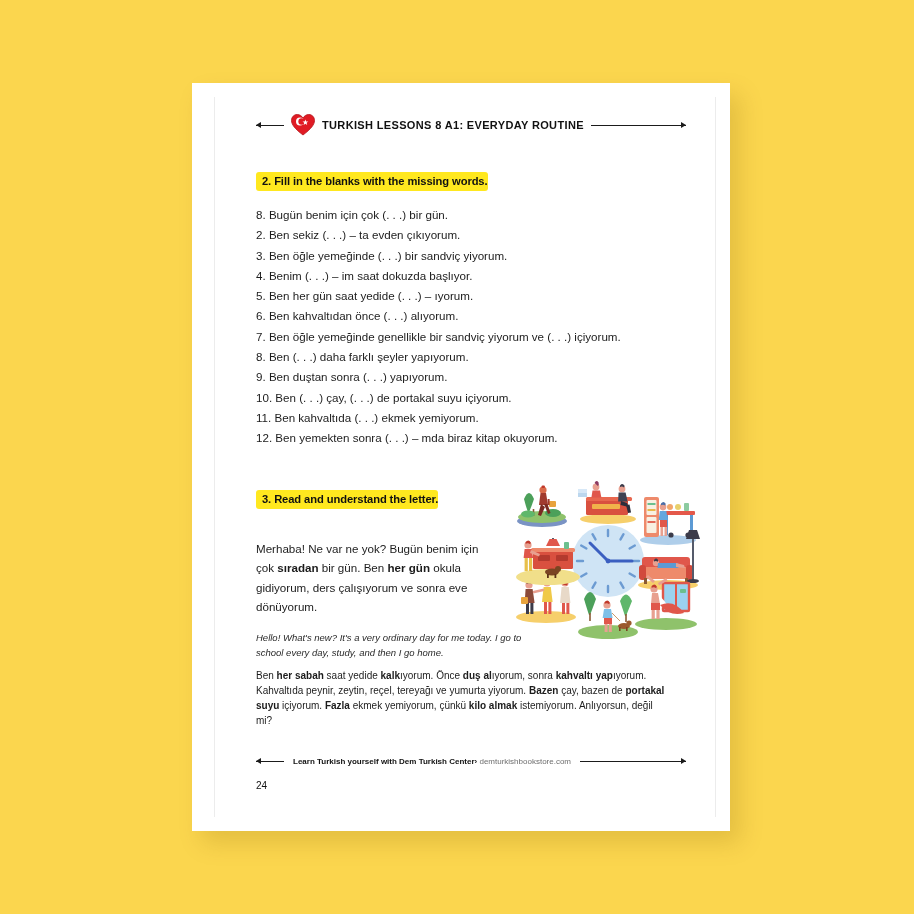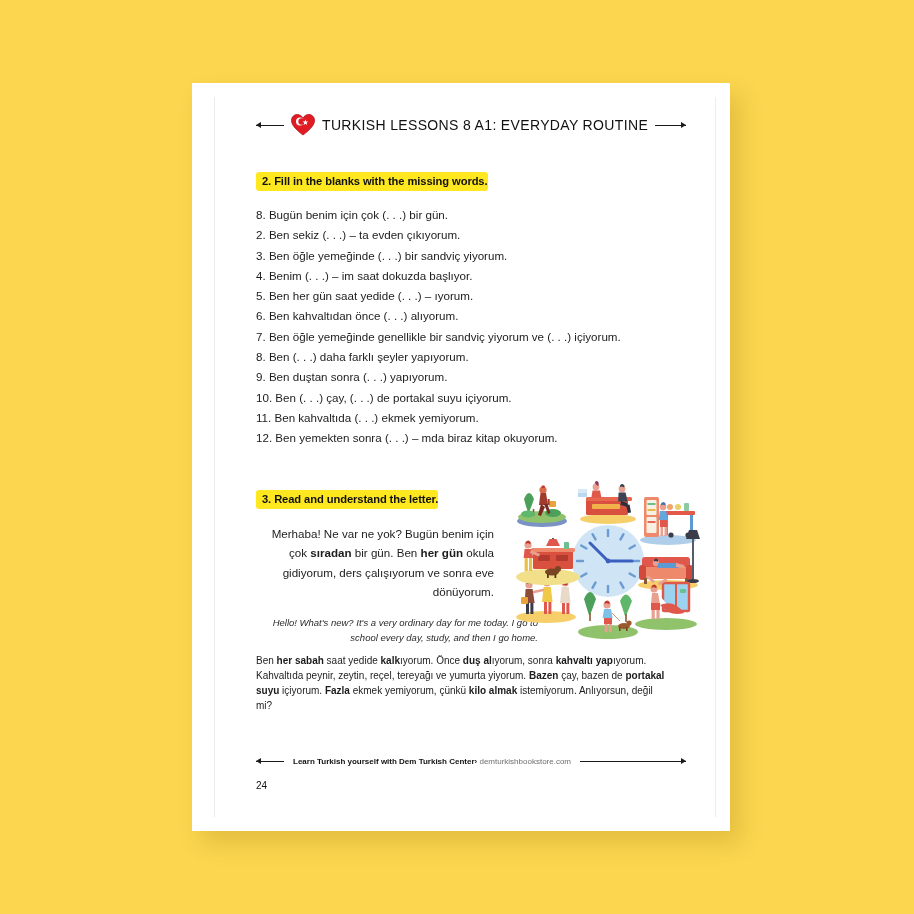--- a/index.html
+++ b/index.html
@@ -72,22 +72,22 @@
   .rule-right::after {
     content: "";
     position: absolute;
     right: 0; top: -2.5px;
     border-left: 5px solid #1B1B1B;
     border-top: 3px solid transparent;
     border-bottom: 3px solid transparent;
   }
   #header-logo { width: 24px; height: 22px; flex: 0 0 auto; }
   #header-title {
-    font-size: 14px;
-    font-weight: normal;
+    font-size: 11px;
+    font-weight: bold;
     letter-spacing: 0.35px;
     color: #111111;
     white-space: nowrap;
   }
 
   
   .task-heading {
     display: inline-block;
     background: #FFE81F;
     color: #111111;
@@ -108,22 +108,21 @@
     font-size: 11.6px;
     line-height: 20.3px;
     color: #1C1C1C;
     white-space: nowrap;
   }
 
   
   #exercise-3 { position: relative; }
   #letter-col {
     width: 238px;
-    margin-top: 15px;
-    text-align: right;
+    margin-top: 30px;
   }
   #letter-tr {
     font-size: 11.6px;
     line-height: 19.6px;
     color: #1C1C1C;
   }
   #letter-tr b { font-weight: bold; }
   #letter-en {
     margin-top: 13px;
     font-size: 9.5px;

